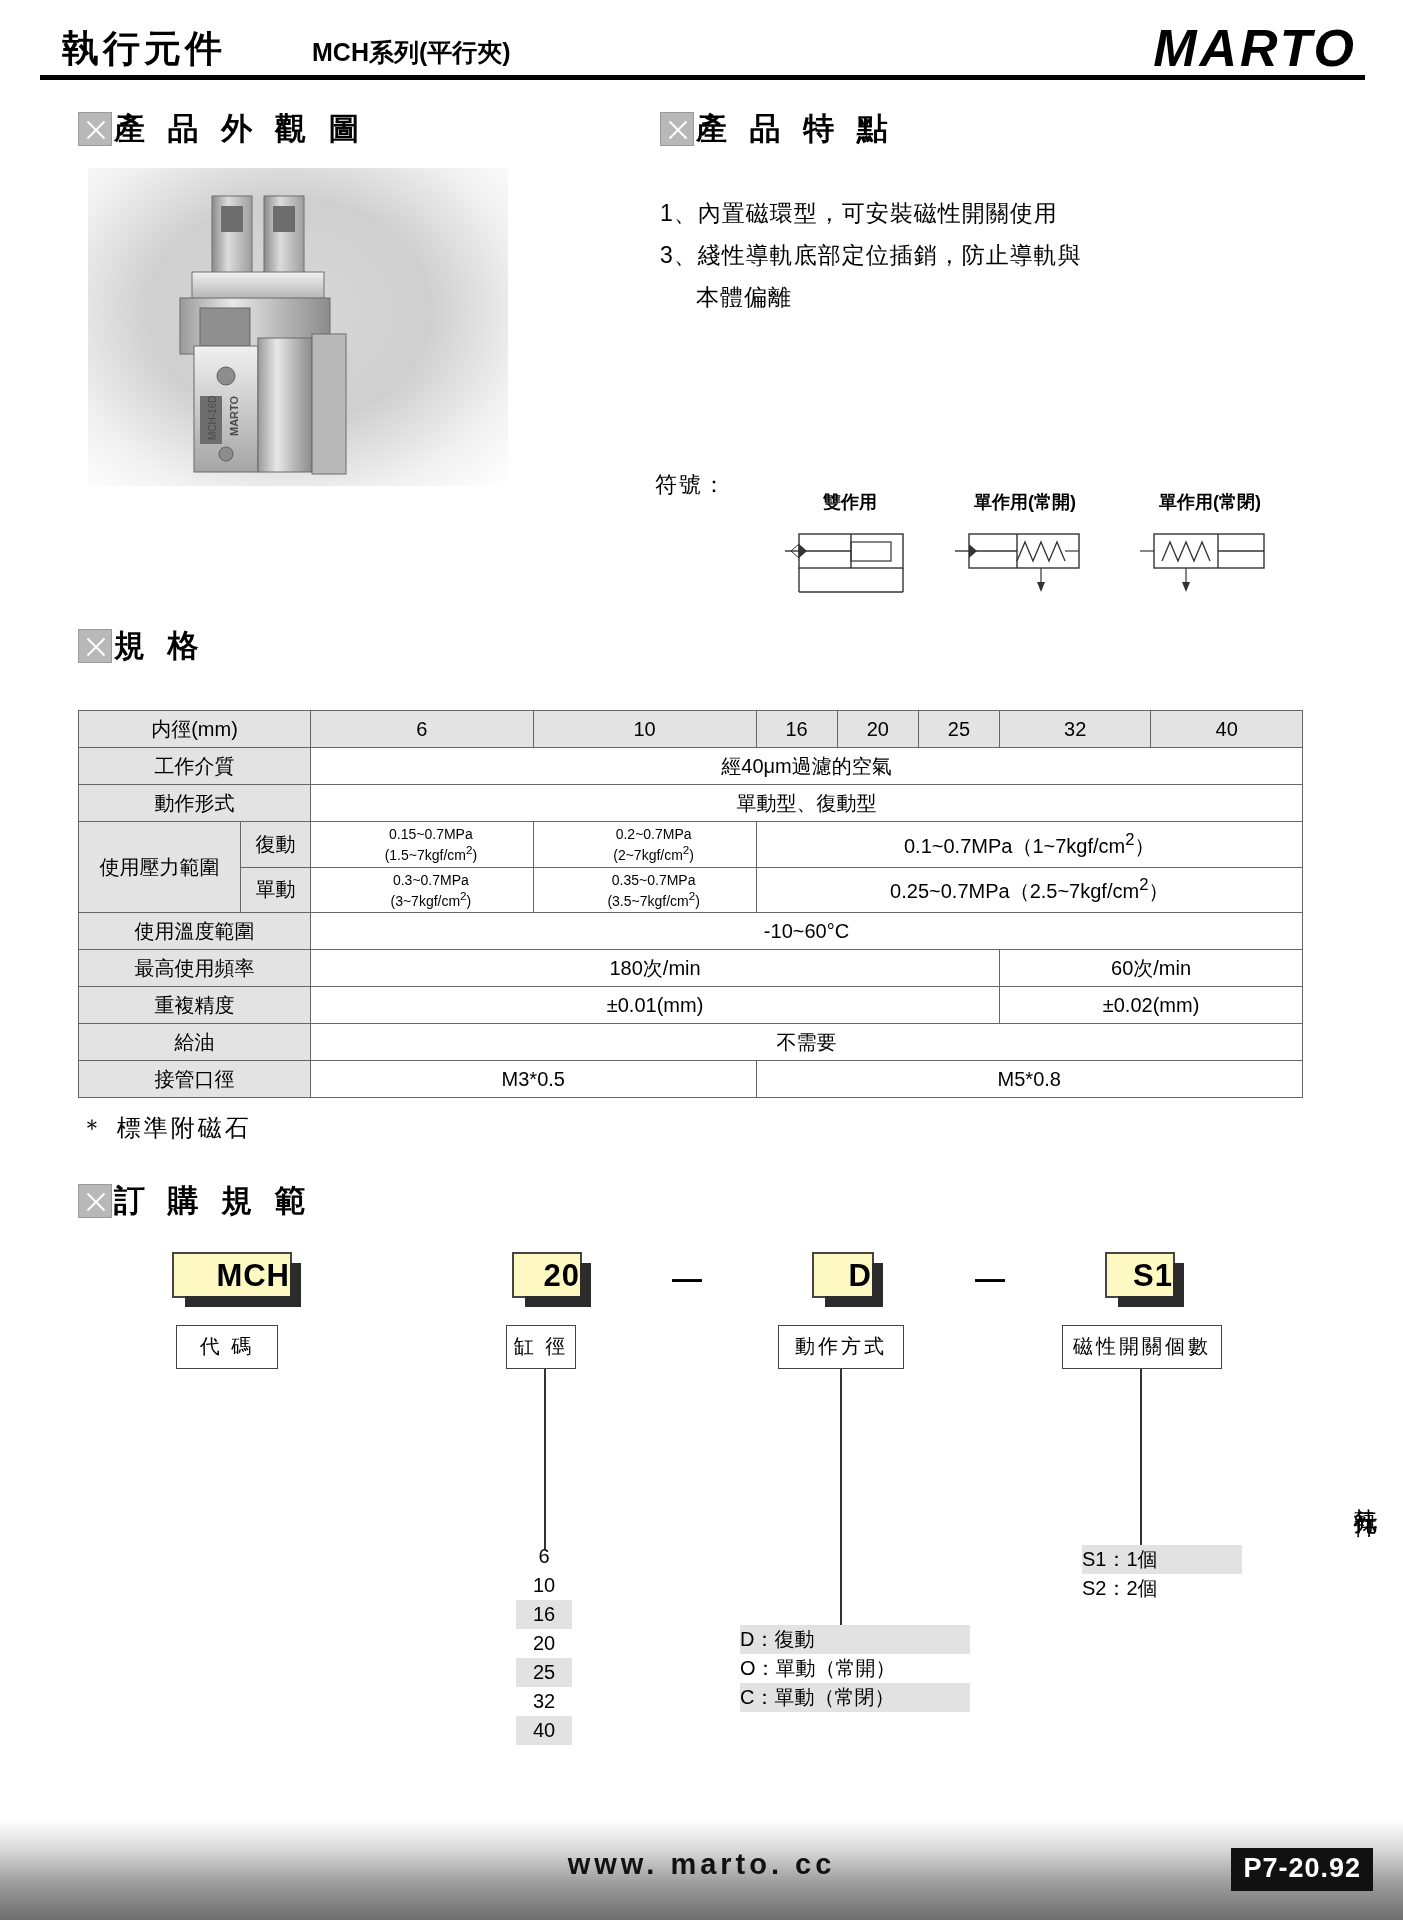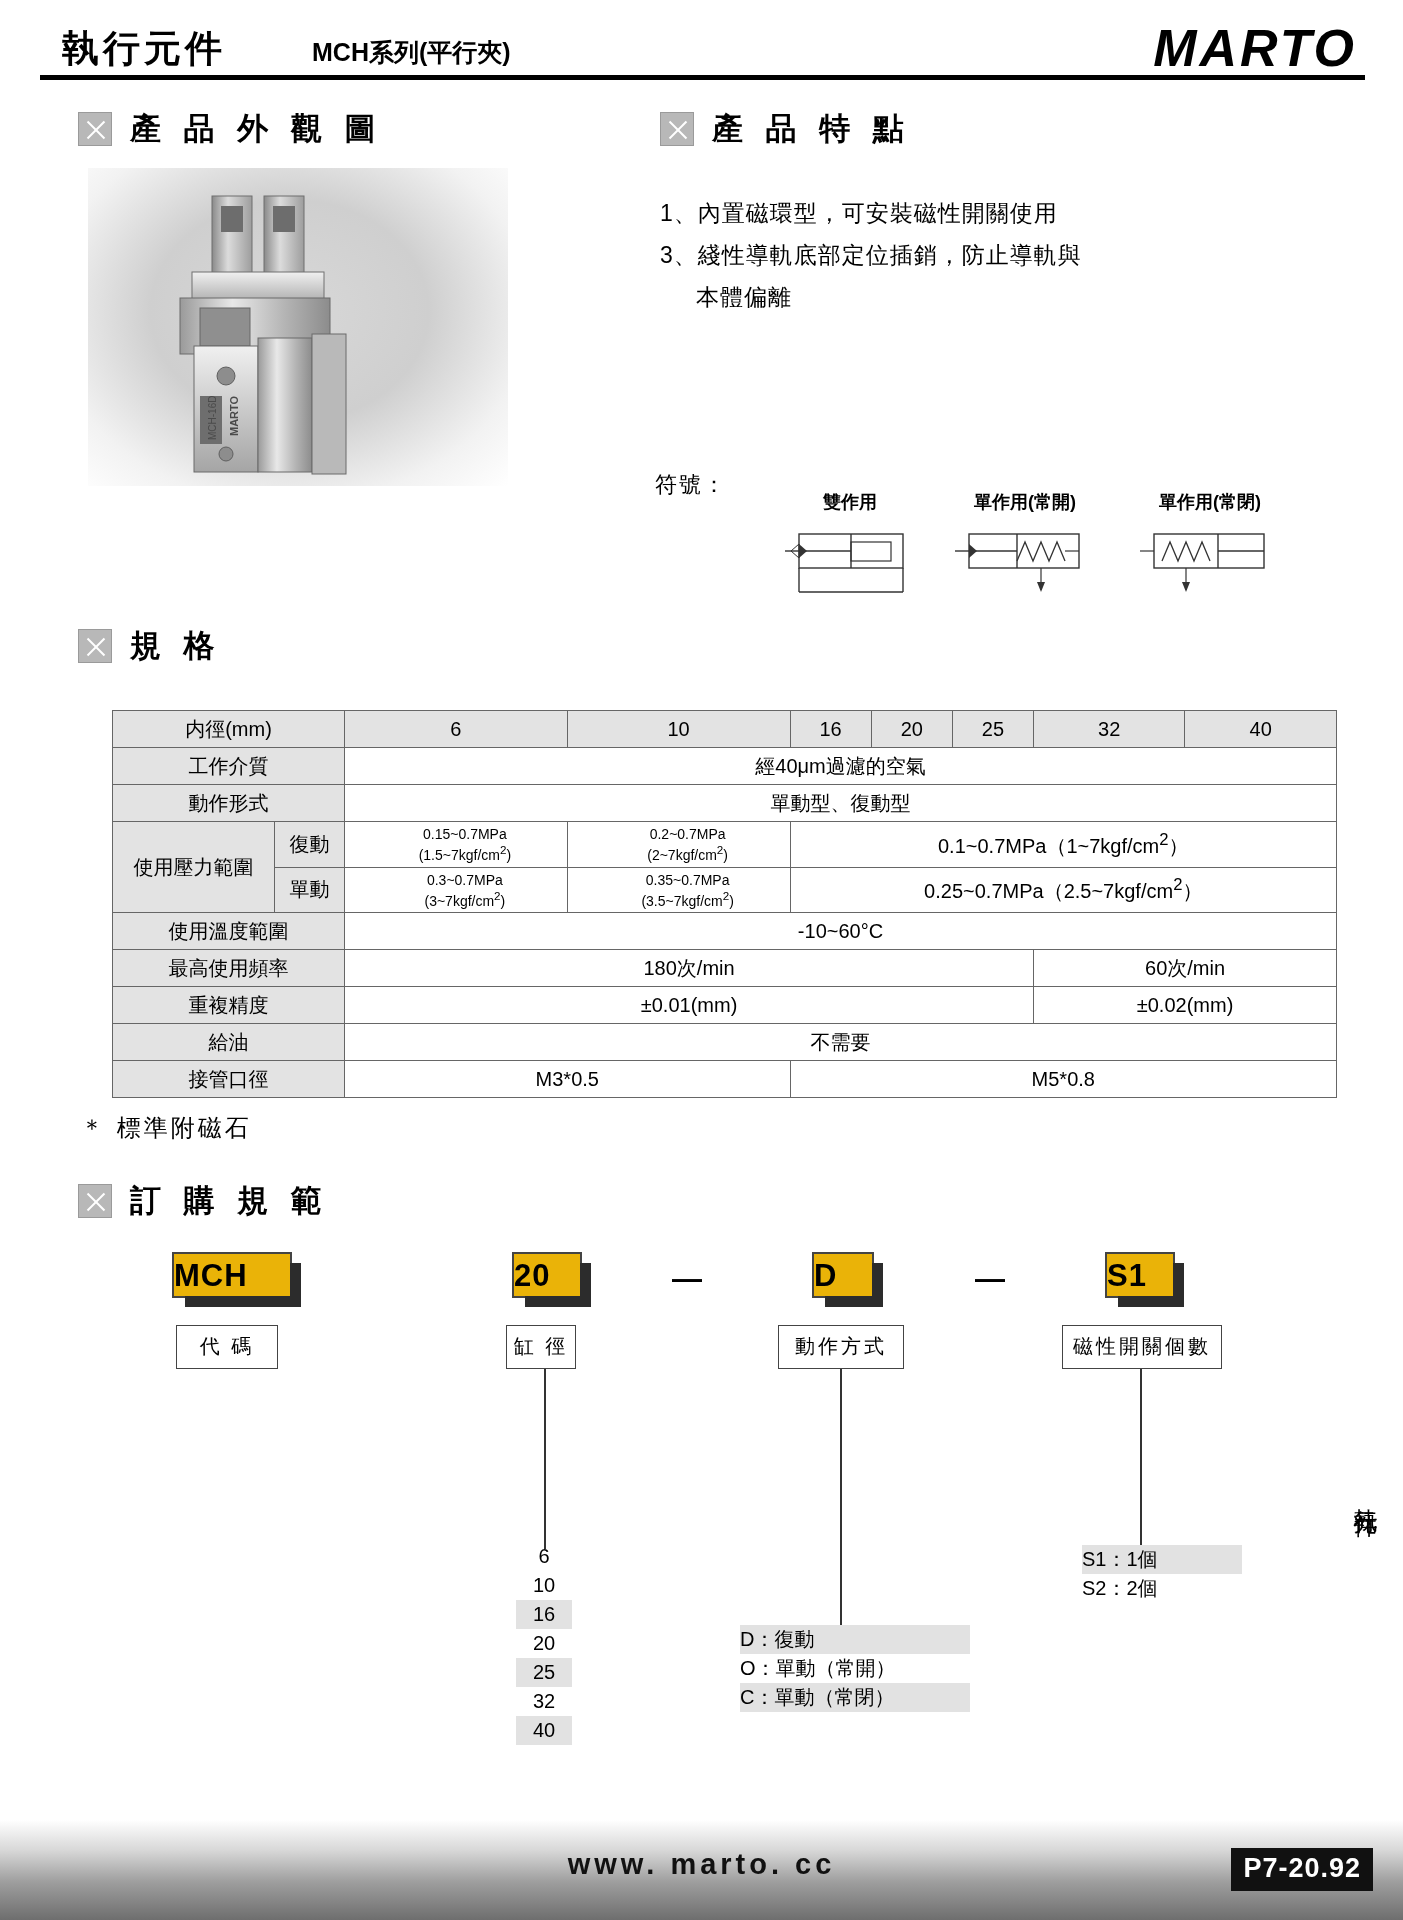--- a/index.html
+++ b/index.html
@@ -31,21 +31,21 @@
   .brand {
     position: absolute; right: 8px; top: 0px;
     font-size: 52px; font-weight: bold; font-style: italic;
     letter-spacing: 3px;
     font-family: "Liberation Sans", sans-serif;
   }
 
   
   .sec {
     position: absolute;
-    display: flex; align-items: center; gap: 18px;
+    display: flex; align-items: center; gap: 2px;
   }
   .sec .box {
     width: 34px; height: 34px;
     background: #b8b8b8;
     border: 1px solid #9a9a9a;
     position: relative;
   }
   .sec .box:before, .sec .box:after {
     content: ""; position: absolute; left: 5px; top: 16px;
     width: 24px; height: 2px; background: #fff;
@@ -75,42 +75,41 @@
   }
   .sym { position: absolute; top: 490px; }
   .sym .cap { font-size: 18px; font-weight: bold; text-align: center; margin-bottom: 6px; }
   .sym svg { display: block; }
 
   
   .spec-table {
     position: absolute; left: 78px; top: 710px; width: 1225px;
     border-collapse: collapse;
     font-size: 20px;
-    margin-left: 34px;
   }
   .spec-table td {
     border: 1px solid #666;
     text-align: center;
     padding: 4px 2px;
     height: 37px;
   }
   .spec-table td.lab { background: #e3e3e3; }
   .spec-table td.small { font-size: 14px; line-height: 16px; padding-left: 20px; }
   .spec-table td.sub { background: #e3e3e3; width: 70px; }
   .note {
     position: absolute; left: 80px; top: 1112px;
     font-size: 24px; letter-spacing: 3px;
   }
 
   
   .code-chip {
     position: absolute;
-    background: #eab308;
+    background: #fef9c3;
     border: 2px solid #444;
-    text-align: left;
+    text-align: right;
     font-size: 31px;
     font-weight: bold;
     padding-top: 4px;
     letter-spacing: 1px;
   }
   .code-chip:after {
     content: ""; position: absolute; right: -11px; top: 9px;
     width: 11px; height: 100%; background: #2c2c2c;
   }
   .code-chip:before {

